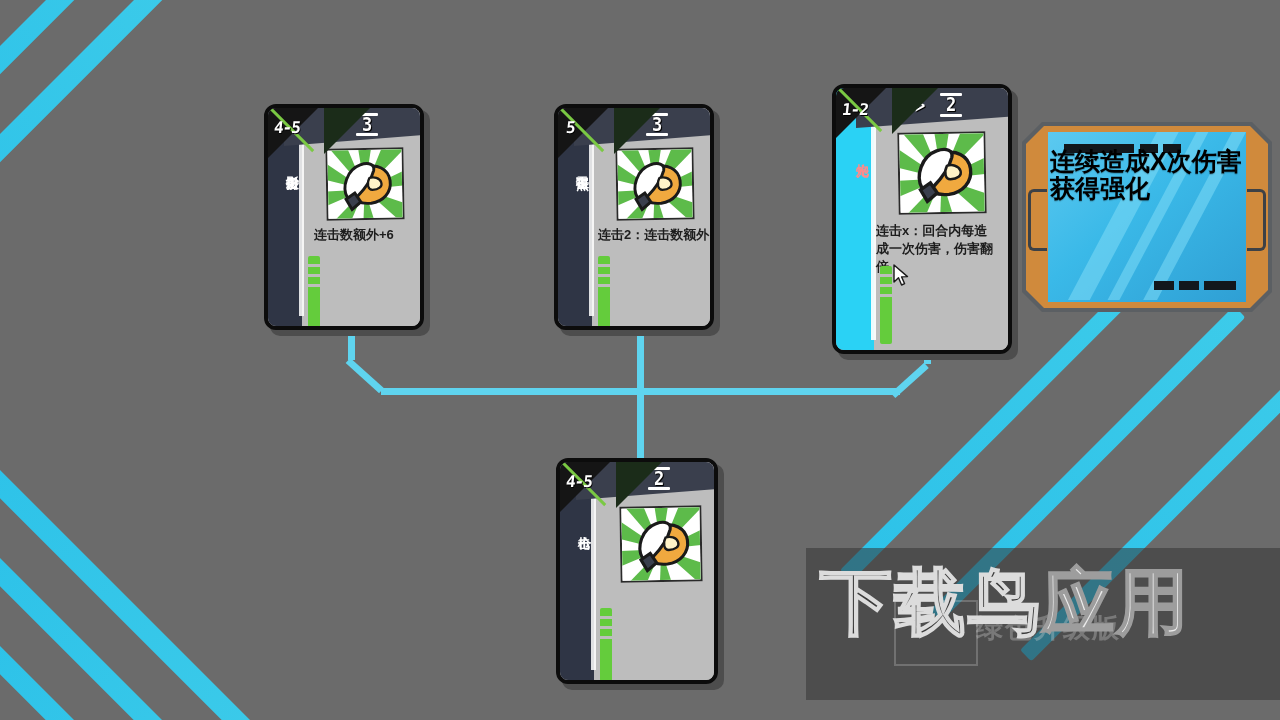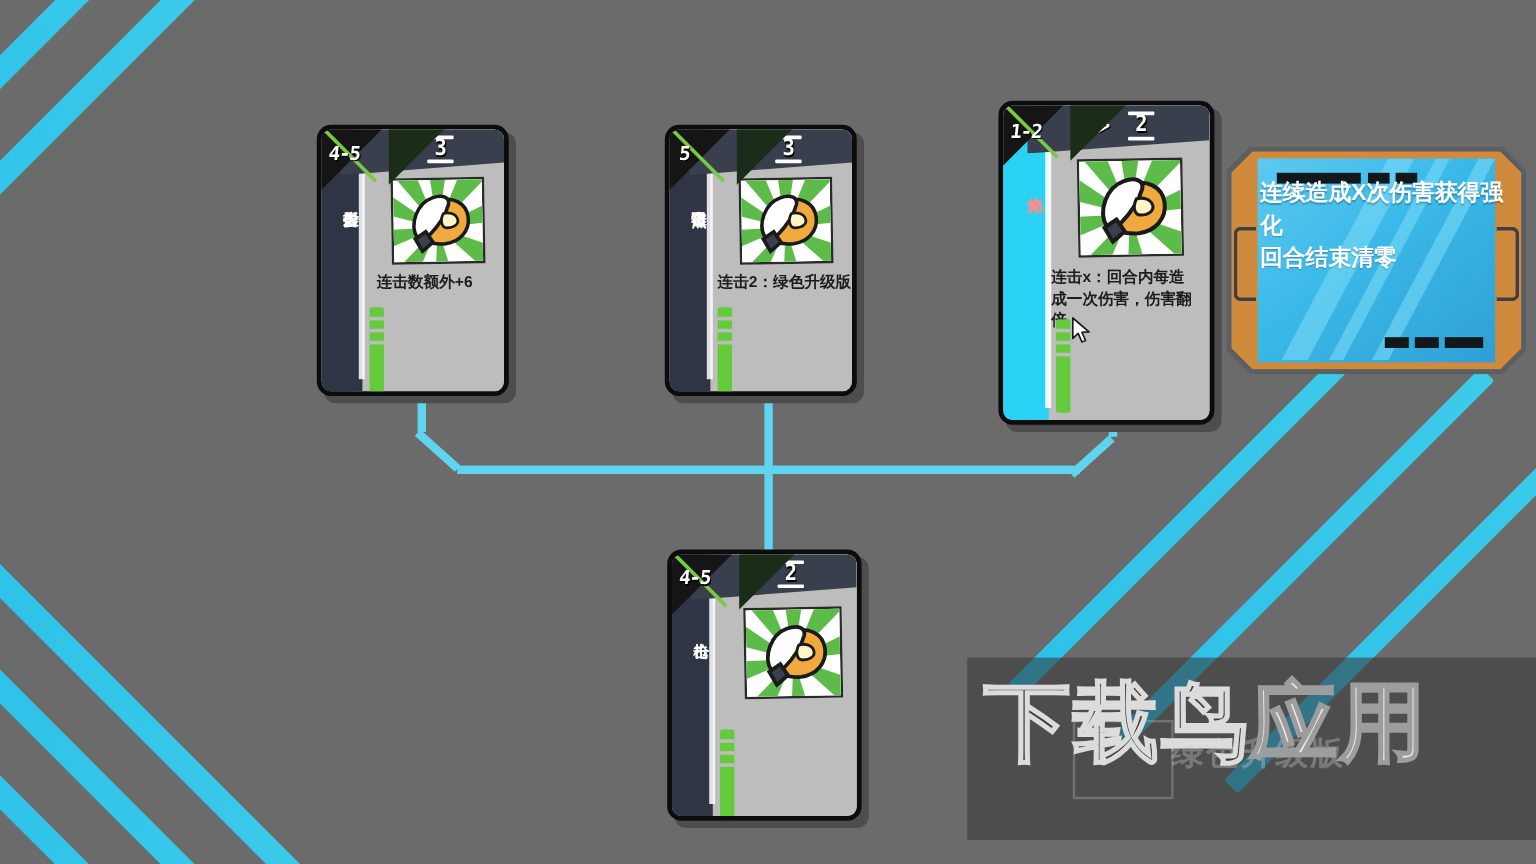--- a/index.html
+++ b/index.html
@@ -147,21 +147,21 @@
     position:absolute;height:9px;background:#12171c;
   }
   #tooltip .sidecut{
     position:absolute;width:16px;height:56px;
     border:3px solid #3d4146;background:transparent;
   }
   #tooltip .sidecut.l{left:6px;top:67px;border-right:none;border-radius:6px 0 0 6px;}
   #tooltip .sidecut.r{right:6px;top:67px;border-left:none;border-radius:0 6px 6px 0;}
   #tooltip .tip-text{
     position:absolute;left:28px;top:26px;right:16px;
-    color:#ffffff;font-size:19px;line-height:27px;font-weight:bold;
+    color:#000000;font-size:25px;line-height:27px;font-weight:bold;
     text-shadow:0 1px 1px rgba(0,0,0,.25);
   }
 
   
   #page-title{
     position:absolute;left:0;right:0;top:30px;text-align:center;
     color:#f2f2f2;font-size:30px;font-weight:bold;letter-spacing:2px;
   }
 
   
@@ -307,21 +307,21 @@
             <polygon points="50,50 -18,32 -10,8"></polygon>
           </g>
         </svg>
         <svg class="glyph" viewBox="0 0 100 100">
           <path d="M30 62 C24 48 34 30 50 24 C66 18 82 26 84 42 C86 58 74 70 58 72 C46 73 36 70 30 62Z" fill="#f0a93f" stroke="#1a1a1a" stroke-width="4"></path>
           <path d="M26 64 C18 50 26 26 44 20 C56 16 64 20 62 28 C58 42 48 54 40 62Z" fill="#ffffff" stroke="#1a1a1a" stroke-width="4"></path>
           <path d="M56 38 C62 36 70 38 72 44 C74 50 68 54 60 54 C54 54 52 46 56 38Z" fill="#fff3c8" stroke="#1a1a1a" stroke-width="3"></path>
           <path d="M24 66 L36 58 L44 70 L32 80 Z" fill="#3a3f4d" stroke="#1a1a1a" stroke-width="4"></path>
         </svg>
       </div>
-      <div class="desc" style="left:40px;top:118px;width:116px;">连击2：绿色升级版</div>
+      <div class="desc" style="left:40px;top:118px;width:116px;">连击2：连击数额外</div>
       <div class="energy" style="left:40px;top:148px;height:72px;">
         <div class="notch" style="top:8px;"></div>
         <div class="notch" style="top:18px;"></div>
         <div class="notch" style="top:28px;"></div>
       </div>
       <div class="corner">
         <div class="corner-inner"></div>
       </div>
       <div class="corner-edge"></div>
       <div class="badge" style="left:8px;top:10px;">5</div>
@@ -439,21 +439,20 @@
       <div class="panebar" style="left:16px;top:12px;width:70px;"></div>
       <div class="panebar" style="left:92px;top:12px;width:18px;"></div>
       <div class="panebar" style="left:115px;top:12px;width:18px;"></div>
       <div class="panebar" style="left:106px;bottom:12px;width:20px;"></div>
       <div class="panebar" style="left:131px;bottom:12px;width:20px;"></div>
       <div class="panebar" style="left:156px;bottom:12px;width:32px;"></div>
     </div>
     <div class="sidecut l"></div>
     <div class="sidecut r"></div>
     <div class="tip-text">连续造成X次伤害获得强化</div>
-    <div class="tip-text" style="top:80px;">回合结束清零</div>
   </div>
 
   <div id="watermark">
     <div class="wmbg"></div>
     <div class="wmghostbox"></div>
     <div class="wmghost">绿色升级版</div>
     <div class="wmline1">
       <span>下载鸟</span><span class="lite">应用</span>
     </div>
   </div>

